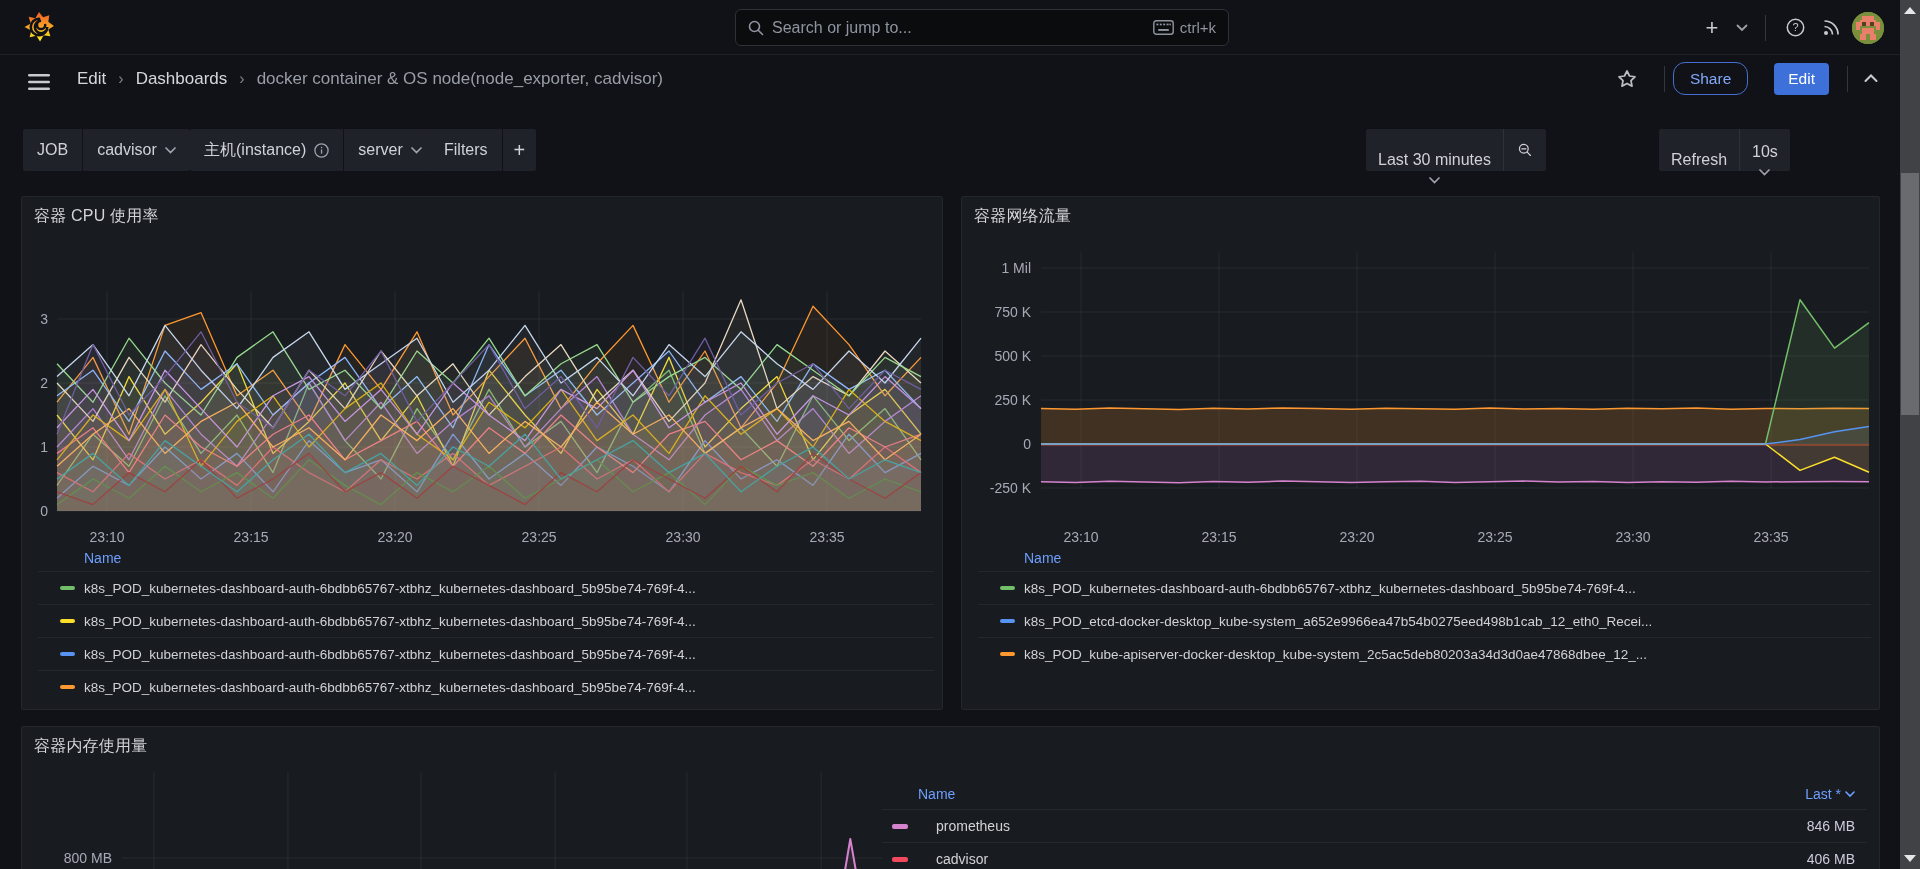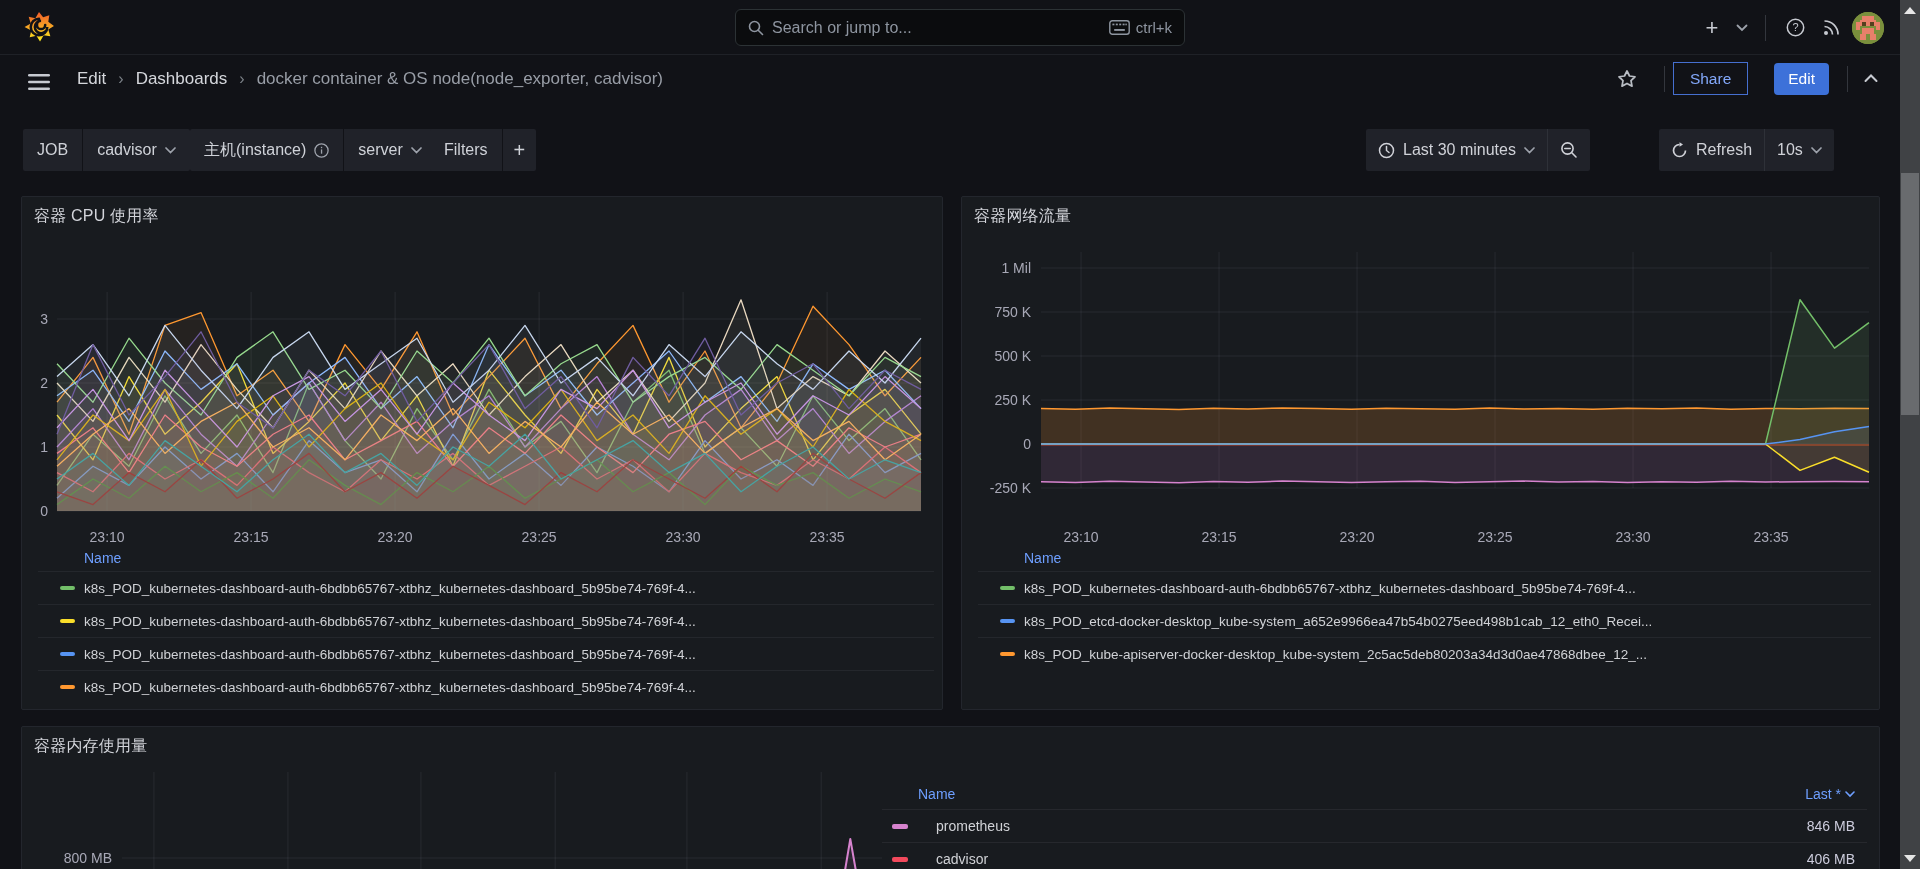--- a/index.html
+++ b/index.html
@@ -5,21 +5,21 @@
   * { margin:0; padding:0; box-sizing:border-box; }
   html,body { width:1920px; height:869px; overflow:hidden; background:#111217;
     font-family:"Liberation Sans","DejaVu Sans",sans-serif; color:#ccccdc; }
   .app { position:absolute; left:0; top:0; width:1900px; height:869px; }
 
   
   .topnav { position:absolute; left:0; top:0; width:100%; height:55px;
     background:#111217; border-bottom:1px solid #1f2127; }
   .logo-btn { position:absolute; left:22px; top:11px; width:34px; height:34px;
     background:none; border:none; cursor:pointer; }
-  .searchbox { position:absolute; left:735px; top:9px; width:450px; height:37px;
+  .searchbox { position:absolute; left:735px; top:9px; width:494px; height:37px;
     background:#0b0c0e; border:1px solid #2c3235; border-radius:6px;
     display:flex; align-items:center; padding:0 12px; gap:8px; }
   .searchbox input { flex:1; background:transparent; border:none; outline:none;
     color:#ccccdc; font-size:16px; font-family:inherit; }
   .searchbox input::placeholder { color:#8e95a0; }
   .shortcut { display:flex; align-items:center; gap:6px; color:#8e95a0; font-size:15px; }
   .nav-right { position:absolute; right:16px; top:0; height:55px; display:flex;
     align-items:center; gap:6px; }
   .icon-btn { background:none; border:none; color:#c7cad1; display:flex;
     align-items:center; justify-content:center; width:30px; height:30px;
@@ -32,41 +32,41 @@
   
   .crumb-row { position:absolute; left:0; top:56px; width:100%; height:45px; }
   .burger { position:absolute; left:24px; top:11px; }
   .crumbs { position:absolute; left:77px; top:0; height:45px; display:flex;
     align-items:center; gap:12px; font-size:17px; }
   .crumb-link { color:#d5d7dc; text-decoration:none; cursor:pointer; }
   .crumb-sep { color:#7b8087; font-size:16px; }
   .crumb-current { color:#989da6; }
   .crumb-actions { position:absolute; right:14px; top:0; height:45px;
     display:flex; align-items:center; }
-  .btn-share { height:33px; padding:0 16px; border-radius:0; font-size:15.5px;
+  .btn-share { height:33px; padding:0 16px; border-radius:12px; font-size:15.5px;
     font-weight:500; background:transparent; border:1px solid #466fd0;
     color:#83a8fa; cursor:pointer; font-family:inherit; }
   .btn-edit { height:32px; padding:0 14px; border-radius:4px; font-size:15.5px;
     font-weight:500; background:#3d71d9; border:none; color:#ffffff;
     cursor:pointer; font-family:inherit; margin:0 0 0 0; }
 
   
   .toolbar { position:absolute; left:0; top:101px; width:100%; height:75px; }
   .pill { position:absolute; top:28px; height:42px; display:flex; gap:1px;
     border-radius:2px; overflow:hidden; }
   .pill > * { background:#202229; display:flex; align-items:center; gap:8px;
     padding:0 14px; font-size:16px; color:#cfd2d8; border:none;
     font-family:inherit; cursor:default; }
   .pill button { cursor:pointer; }
   .chev { color:#9da2ab; display:flex; }
   .time-group { position:absolute; top:28px; height:42px; background:#202229;
     border-radius:2px; display:flex; align-items:center; }
   .tg-seg { display:flex; align-items:center; gap:8px; padding:14px 12px;
     height:100%; background:none; border:none; color:#d0d2d8; font-size:16px;
-    font-weight:500; font-family:inherit; cursor:pointer; }
+    font-weight:500; font-family:inherit; cursor:pointer;flex-direction:column; }
   .tg-div { width:1px; height:100%; background:#2e3138; }
 
   
   .panel { position:absolute; background:#181b1f; border:1px solid #23262d;
     border-radius:2px; }
   .panel-title { position:absolute; left:12px; top:9px; font-size:16px;
     color:#d2d4da; font-weight:400; letter-spacing:.2px; }
   .chart-svg { position:absolute; left:0; top:0; }
   svg text.tick { fill:rgba(204,204,220,.8); font-size:14px;
     font-family:"Liberation Sans","DejaVu Sans",sans-serif; }

